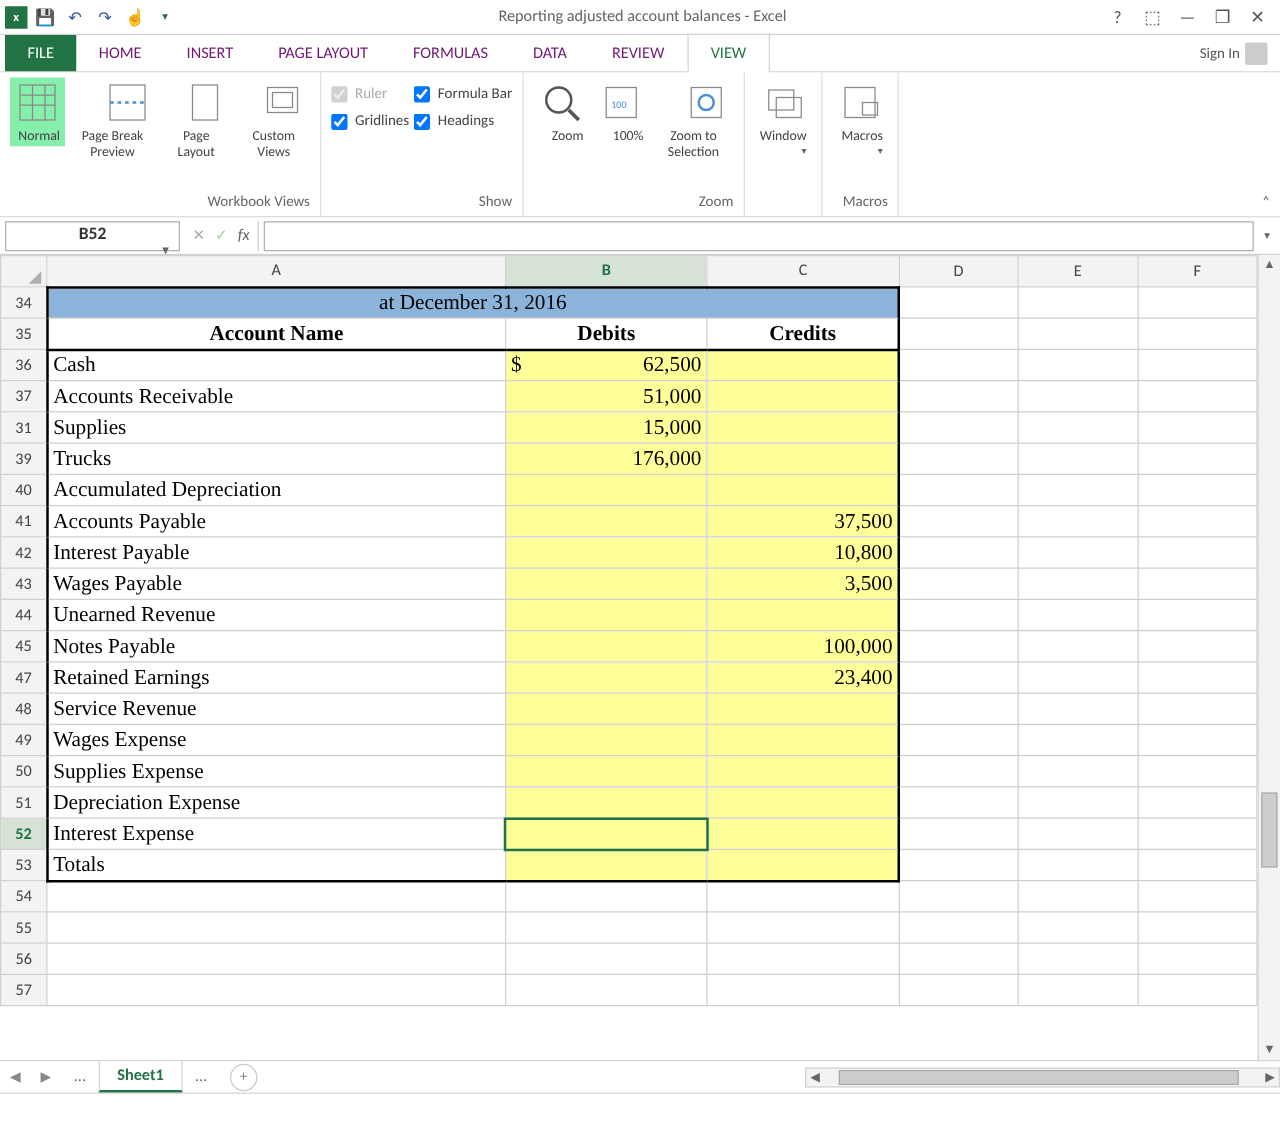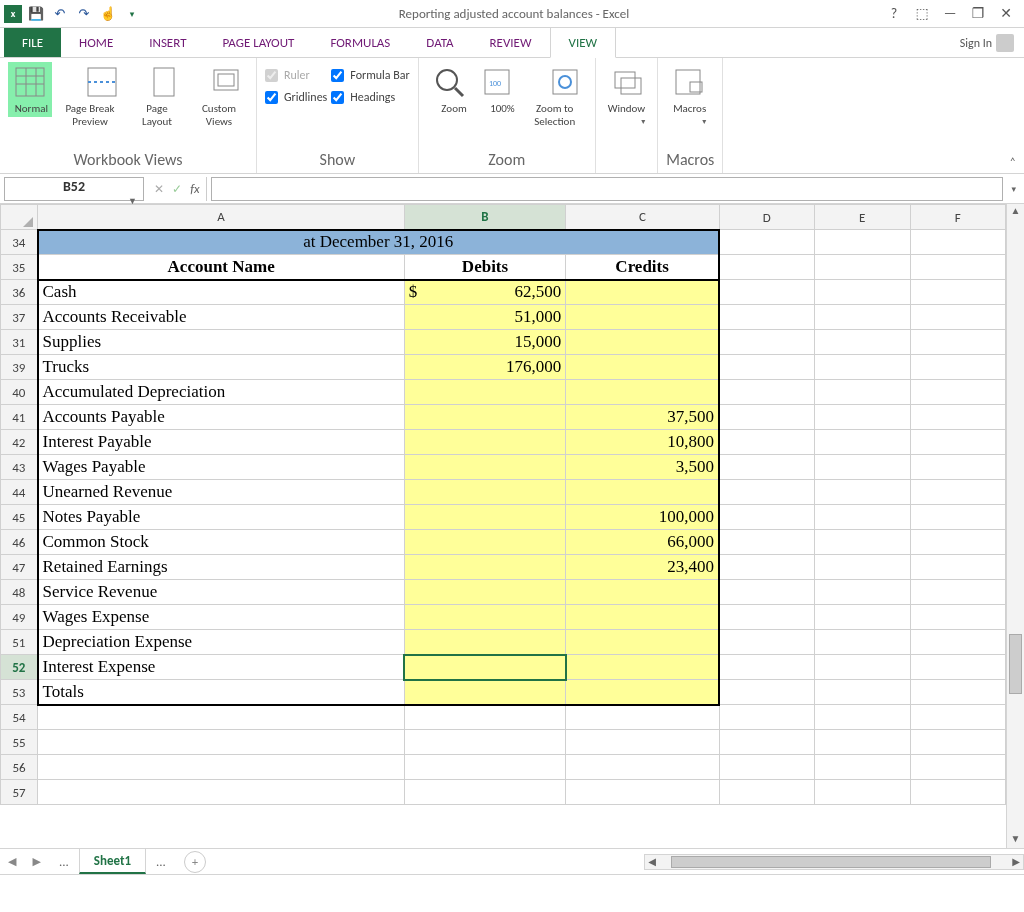--- a/index.html
+++ b/index.html
@@ -18,21 +18,21 @@
 .file-tab { background: #217346; color: #fff; padding: 7px 18px; font-size: 13px; }
 .tab { padding: 7px 18px; font-size: 13px; color: #701a75; cursor: pointer; }
 .tab.active { border: 1px solid #d4d4d4; border-bottom: 1px solid #fff; color: #217346; background: #fff; margin-bottom: -1px; }
 .signin { margin-left: auto; padding: 5px 10px; color: #555; font-size: 12px; display: flex; align-items: center; gap: 4px; }
 .signin .avatar { width: 18px; height: 18px; background: #ccc; border-radius: 2px; }
 
 
 .ribbon { height: 116px; background: #fff; border-bottom: 1px solid #d4d4d4; display: flex; }
 .ribbon-group { display: flex; flex-direction: column; border-right: 1px solid #e0e0e0; padding: 4px 8px 0; }
 .ribbon-group-items { flex: 1; display: flex; align-items: flex-start; gap: 4px; }
-.ribbon-group-label { text-align: center; color: #666; font-size: 16px; padding: 2px 0 4px; }
+.ribbon-group-label { text-align: right; color: #666; font-size: 12px; padding: 2px 0 4px; }
 .big-btn { display: flex; flex-direction: column; align-items: flex-end; gap:2px; padding: 2px 4px; font-size: 11px; color: #444; text-align: center; line-height: 1.2; cursor: pointer; }
 .big-btn .icon { width: 36px; height: 36px; display: flex; align-items: center; justify-content: center; }
 .big-btn.active { background: #86efac; }
 .chk-col { display: flex; flex-direction: column; gap: 8px; padding-top: 6px; }
 .chk { display: flex; align-items: flex-end; gap: 6px; font-size: 12px; color: #444; }
 .chk input { width: 13px; height: 13px; }
 .chk.disabled { color: #aaa; }
 .collapse-ribbon { margin-left: auto; align-self: flex-end; padding: 4px 8px; color: #666; font-size: 12px; }
 
 
@@ -394,49 +394,49 @@
           <tr>
             <th class="rowhdr ">45</th>
             <td class="acct-cell thick-l  colA">Notes Payable</td>
             <td class="yellow num   colB"></td>
             <td class="yellow num thick-r  colC">100,000</td>
             <td></td>
             <td></td>
             <td></td>
           </tr>
           <tr>
-            <th class="rowhdr ">46</th>
-            <td class="acct-cell thick-l  colA">Common Stock</td>
-            <td class="yellow num   colB"></td>
-            <td class="yellow num thick-r  colC">66,000</td>
-            <td></td>
-            <td></td>
-            <td></td>
-          </tr>
-          <tr>
             <th class="rowhdr ">47</th>
             <td class="acct-cell thick-l  colA">Retained Earnings</td>
             <td class="yellow num   colB"></td>
             <td class="yellow num thick-r  colC">23,400</td>
             <td></td>
             <td></td>
             <td></td>
           </tr>
           <tr>
             <th class="rowhdr ">48</th>
             <td class="acct-cell thick-l  colA">Service Revenue</td>
             <td class="yellow num   colB"></td>
             <td class="yellow num thick-r  colC"></td>
             <td></td>
             <td></td>
             <td></td>
           </tr>
           <tr>
             <th class="rowhdr ">49</th>
             <td class="acct-cell thick-l  colA">Wages Expense</td>
+            <td class="yellow num   colB"></td>
+            <td class="yellow num thick-r  colC"></td>
+            <td></td>
+            <td></td>
+            <td></td>
+          </tr>
+          <tr>
+            <th class="rowhdr ">50</th>
+            <td class="acct-cell thick-l  colA">Supplies Expense</td>
             <td class="yellow num   colB"></td>
             <td class="yellow num thick-r  colC"></td>
             <td></td>
             <td></td>
             <td></td>
           </tr>
           <tr>
             <th class="rowhdr ">51</th>
             <td class="acct-cell thick-l  colA">Depreciation Expense</td>
             <td class="yellow num   colB"></td>

